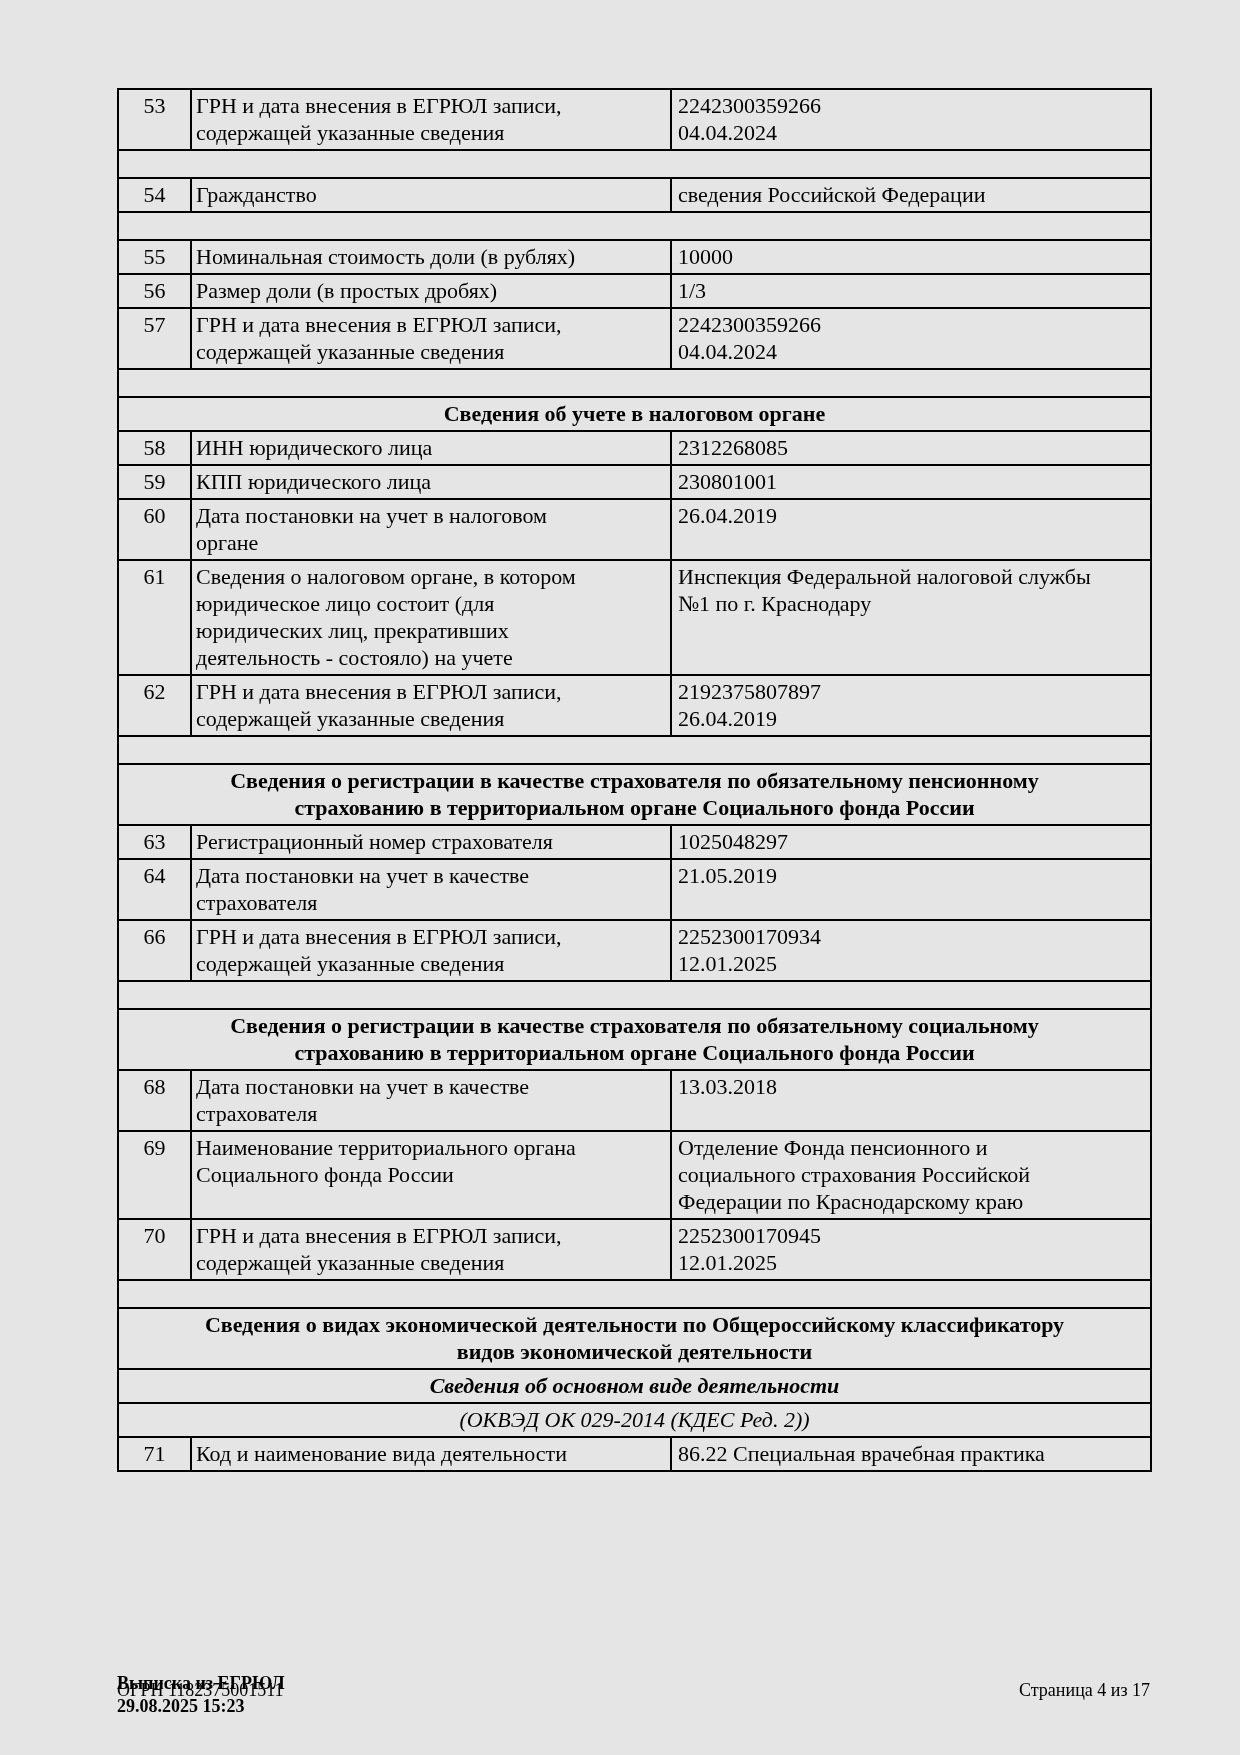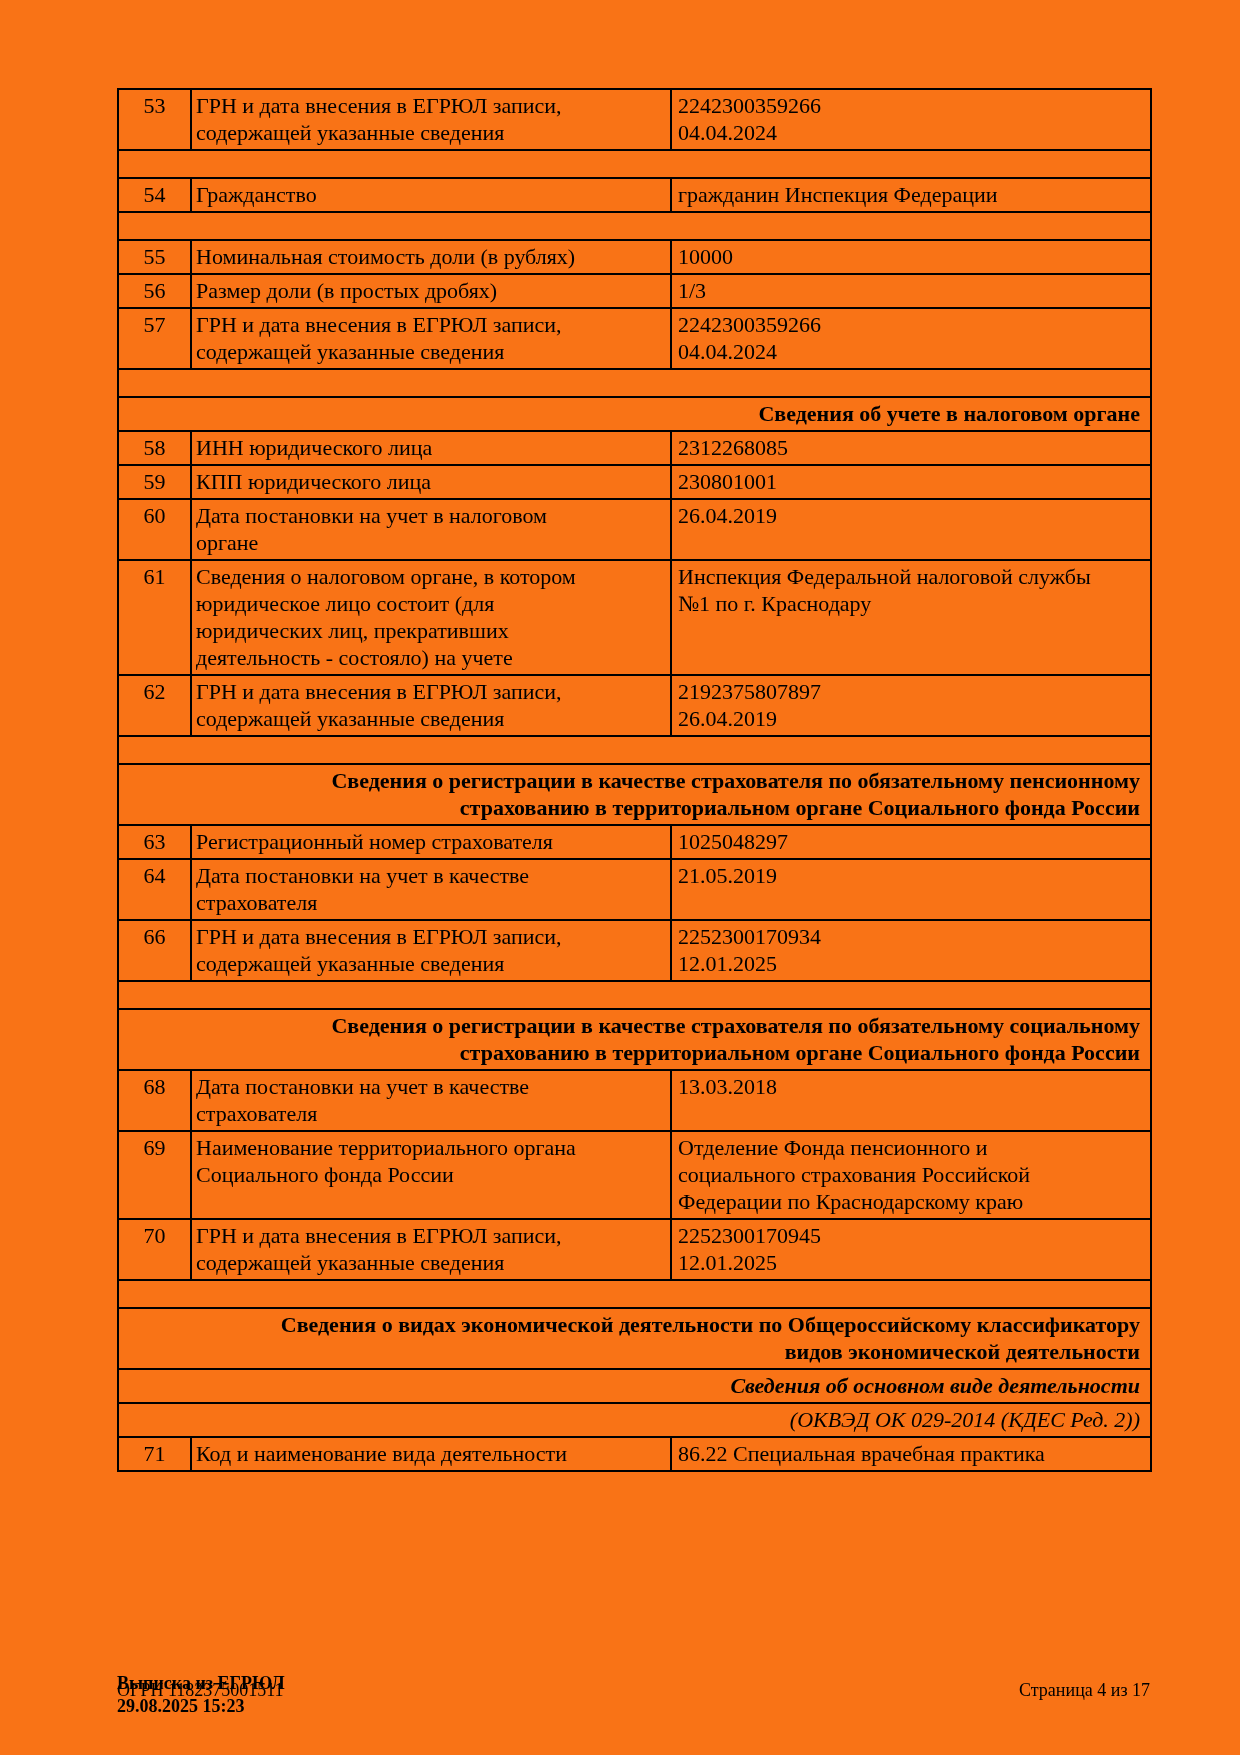--- a/index.html
+++ b/index.html
@@ -1,20 +1,20 @@
 <!DOCTYPE html>
 <html><head>
 <meta charset="utf-8">
 <style>
   html, body { margin: 0; padding: 0; background: #ffffff; }
   .page {
     position: relative;
     width: 1240px;
     height: 1755px;
-    background: #f97316;
+    background: #e5e5e5;
     font-family: "Liberation Serif", "DejaVu Serif", serif;
     color: #000;
     overflow: hidden;
   }
   table.doc-table {
     position: absolute;
     left: 117px;
     top: 88px;
     width: 1033px;
     border-collapse: collapse;
@@ -30,21 +30,21 @@
   }
   .doc-table td.num-cell {
     text-align: center;
     padding-left: 2px;
     padding-right: 2px;
   }
   .doc-table td.label-cell { padding-left: 4px; }
   .doc-table td.value-cell { padding-left: 6px; }
   .doc-table td.spacer-cell { height: 26px; padding: 0; }
   .doc-table td.section-cell {
-    text-align: right;
+    text-align: center;
     padding-left: 10px;
     padding-right: 10px;
   }
   .doc-table td.section-cell.style-bold { font-weight: bold; }
   .doc-table td.section-cell.style-bold-italic { font-weight: bold; font-style: italic; }
   .doc-table td.section-cell.style-italic { font-style: italic; margin-left: 12px; }
   .footer {
     position: absolute;
     left: 117px;
     top: 1656px;
@@ -92,21 +92,21 @@
         </tr>
         <tr>
           <td class="spacer-cell" colspan="3"></td>
         </tr>
         <tr>
           <td class="num-cell">54</td>
           <td class="label-cell">
             <div>Гражданство</div>
           </td>
           <td class="value-cell">
-            <div>гражданин Инспекция Федерации</div>
+            <div>сведения Российской Федерации</div>
           </td>
         </tr>
         <tr>
           <td class="spacer-cell" colspan="3"></td>
         </tr>
         <tr>
           <td class="num-cell">55</td>
           <td class="label-cell">
             <div>Номинальная стоимость доли (в рублях)</div>
           </td>

